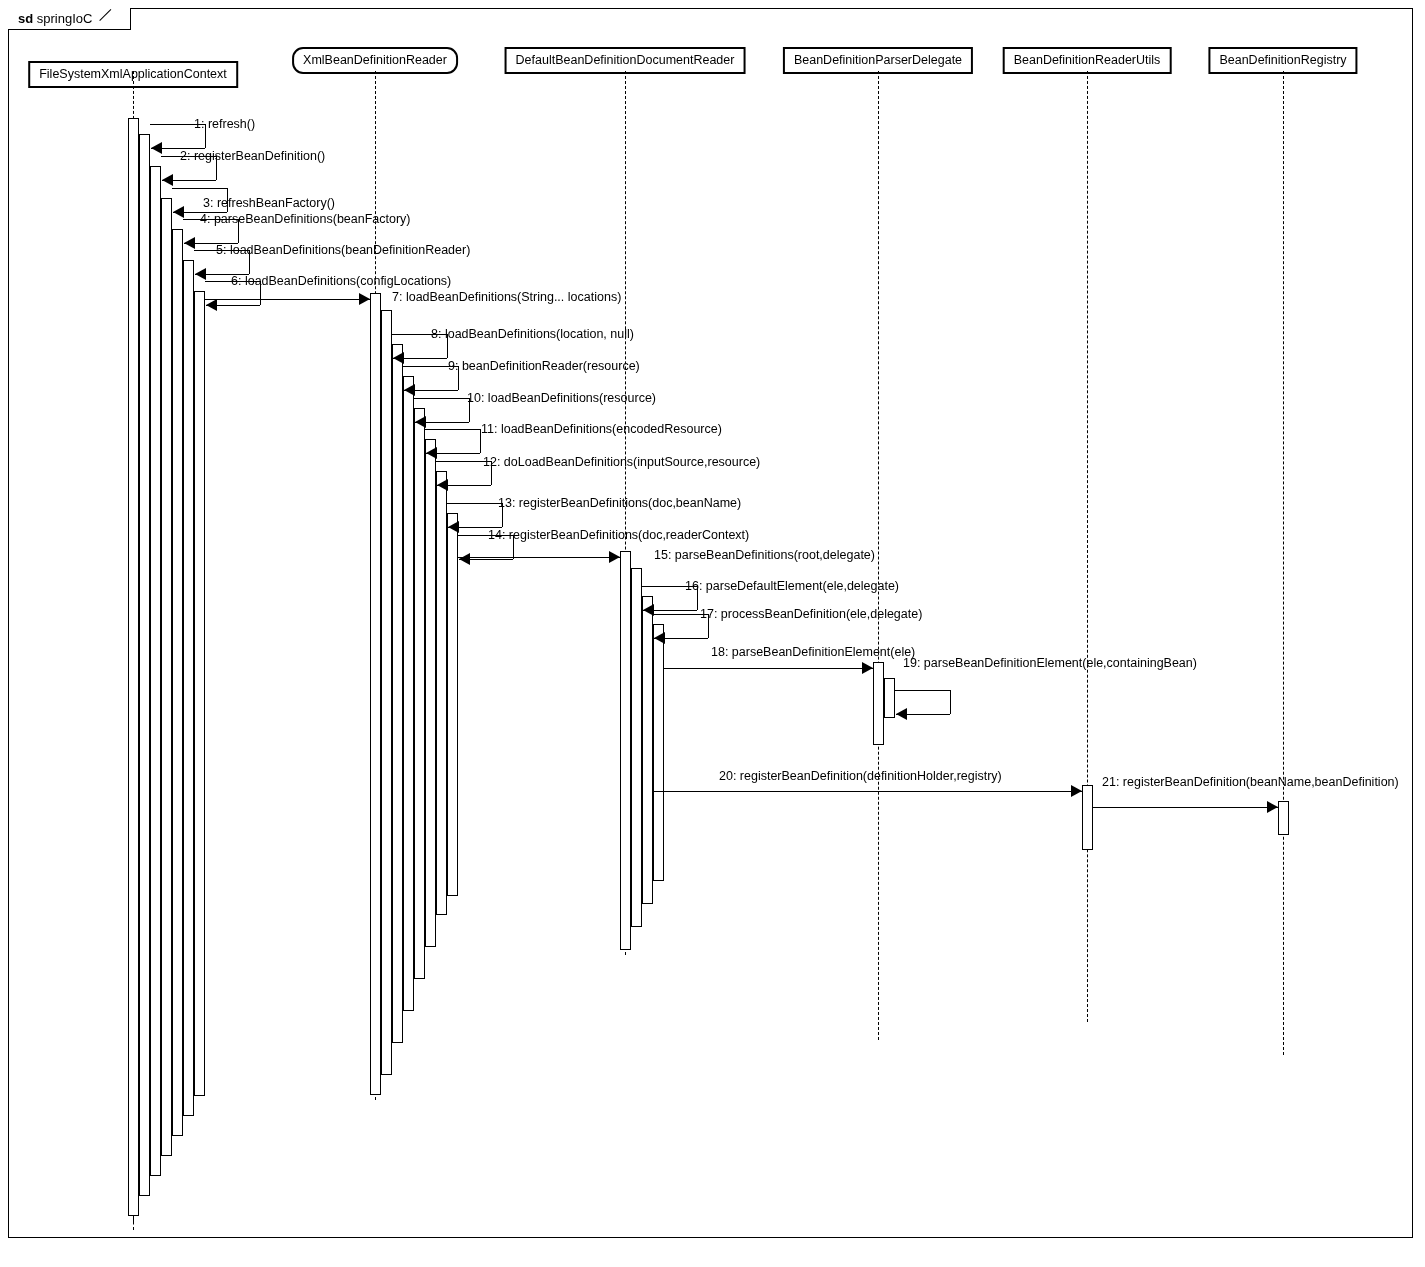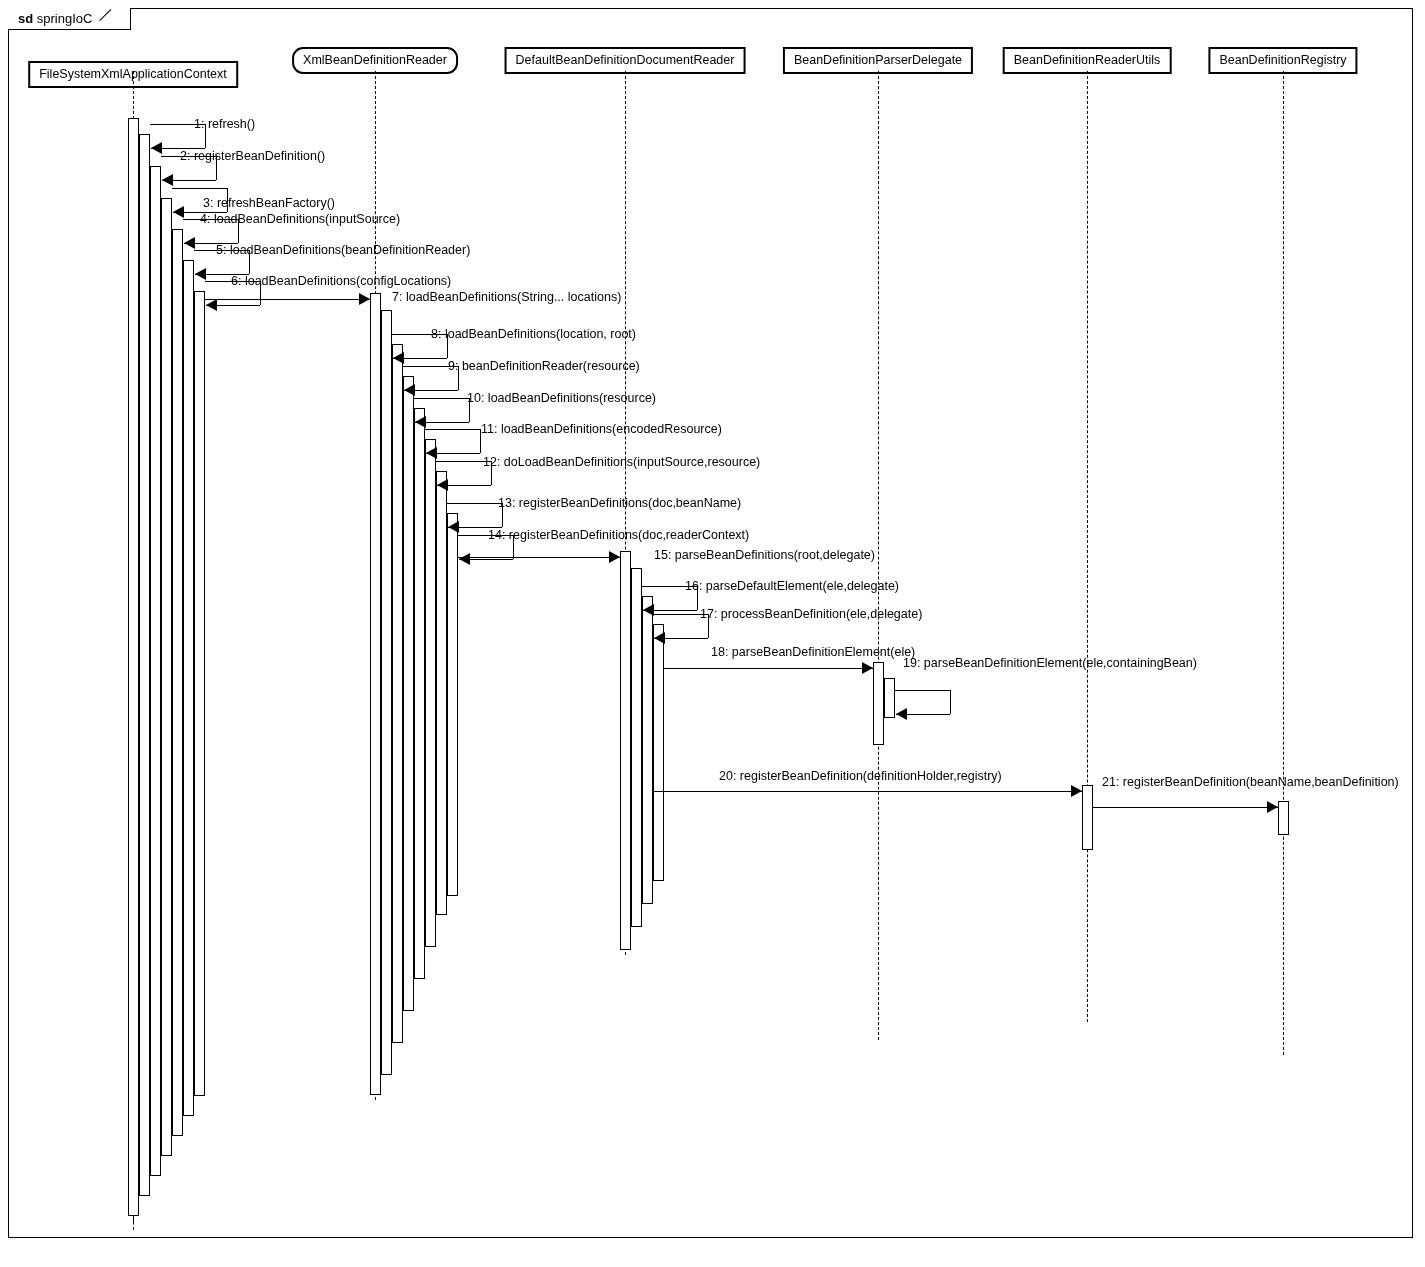--- a/index.html
+++ b/index.html
@@ -181,39 +181,39 @@
       <div class="msg-label" style="left: 180px; top: 149px;">2: registerBeanDefinition()</div>
       <div class="msg-line" style="left: 172px; top: 188px; width: 55px;"></div>
       <div class="msg-v" style="left: 227px; top: 188px; height: 24px;"></div>
       <div class="msg-line" style="left: 173px; top: 212px; width: 54px;"></div>
       <div class="arrow-left" style="left: 173px; top: 206px;"></div>
       <div class="msg-label" style="left: 203px; top: 181px; margin-top: 15px;">3: refreshBeanFactory()</div>
       <div class="msg-line" style="left: 183px; top: 219px; width: 55px;"></div>
       <div class="msg-v" style="left: 238px; top: 219px; height: 24px;"></div>
       <div class="msg-line" style="left: 184px; top: 243px; width: 54px;"></div>
       <div class="arrow-left" style="left: 184px; top: 237px;"></div>
-      <div class="msg-label" style="left: 200px; top: 212px;">4: loadBeanDefinitions(inputSource)</div>
+      <div class="msg-label" style="left: 200px; top: 212px;">4: parseBeanDefinitions(beanFactory)</div>
       <div class="msg-line" style="left: 194px; top: 250px; width: 55px;"></div>
       <div class="msg-v" style="left: 249px; top: 250px; height: 24px;"></div>
       <div class="msg-line" style="left: 195px; top: 274px; width: 54px;"></div>
       <div class="arrow-left" style="left: 195px; top: 268px;"></div>
       <div class="msg-label" style="left: 216px; top: 243px;">5: loadBeanDefinitions(beanDefinitionReader)</div>
       <div class="msg-line" style="left: 205px; top: 281px; width: 55px;"></div>
       <div class="msg-v" style="left: 260px; top: 281px; height: 24px;"></div>
       <div class="msg-line" style="left: 206px; top: 305px; width: 54px;"></div>
       <div class="arrow-left" style="left: 206px; top: 299px;"></div>
       <div class="msg-label" style="left: 231px; top: 274px;">6: loadBeanDefinitions(configLocations)</div>
       <div class="msg-line" style="left: 205px; top: 299px; width: 165px;"></div>
       <div class="arrow-right" style="left: 359px; top: 293px;"></div>
       <div class="msg-label" style="left: 392px; top: 290px; text-align: center;">7: loadBeanDefinitions(String... locations)</div>
       <div class="msg-line" style="left: 392px; top: 334px; width: 55px;"></div>
       <div class="msg-v" style="left: 447px; top: 334px; height: 24px;"></div>
       <div class="msg-line" style="left: 393px; top: 358px; width: 54px;"></div>
       <div class="arrow-left" style="left: 393px; top: 352px;"></div>
-      <div class="msg-label" style="left: 431px; top: 327px;">8: loadBeanDefinitions(location, root)</div>
+      <div class="msg-label" style="left: 431px; top: 327px;">8: loadBeanDefinitions(location, null)</div>
       <div class="msg-line" style="left: 403px; top: 366px; width: 55px;"></div>
       <div class="msg-v" style="left: 458px; top: 366px; height: 24px;"></div>
       <div class="msg-line" style="left: 404px; top: 390px; width: 54px;"></div>
       <div class="arrow-left" style="left: 404px; top: 384px;"></div>
       <div class="msg-label" style="left: 448px; top: 359px;">9: beanDefinitionReader(resource)</div>
       <div class="msg-line" style="left: 414px; top: 398px; width: 55px;"></div>
       <div class="msg-v" style="left: 469px; top: 398px; height: 24px;"></div>
       <div class="msg-line" style="left: 415px; top: 422px; width: 54px;"></div>
       <div class="arrow-left" style="left: 415px; top: 416px;"></div>
       <div class="msg-label" style="left: 467px; top: 391px;">10: loadBeanDefinitions(resource)</div>

